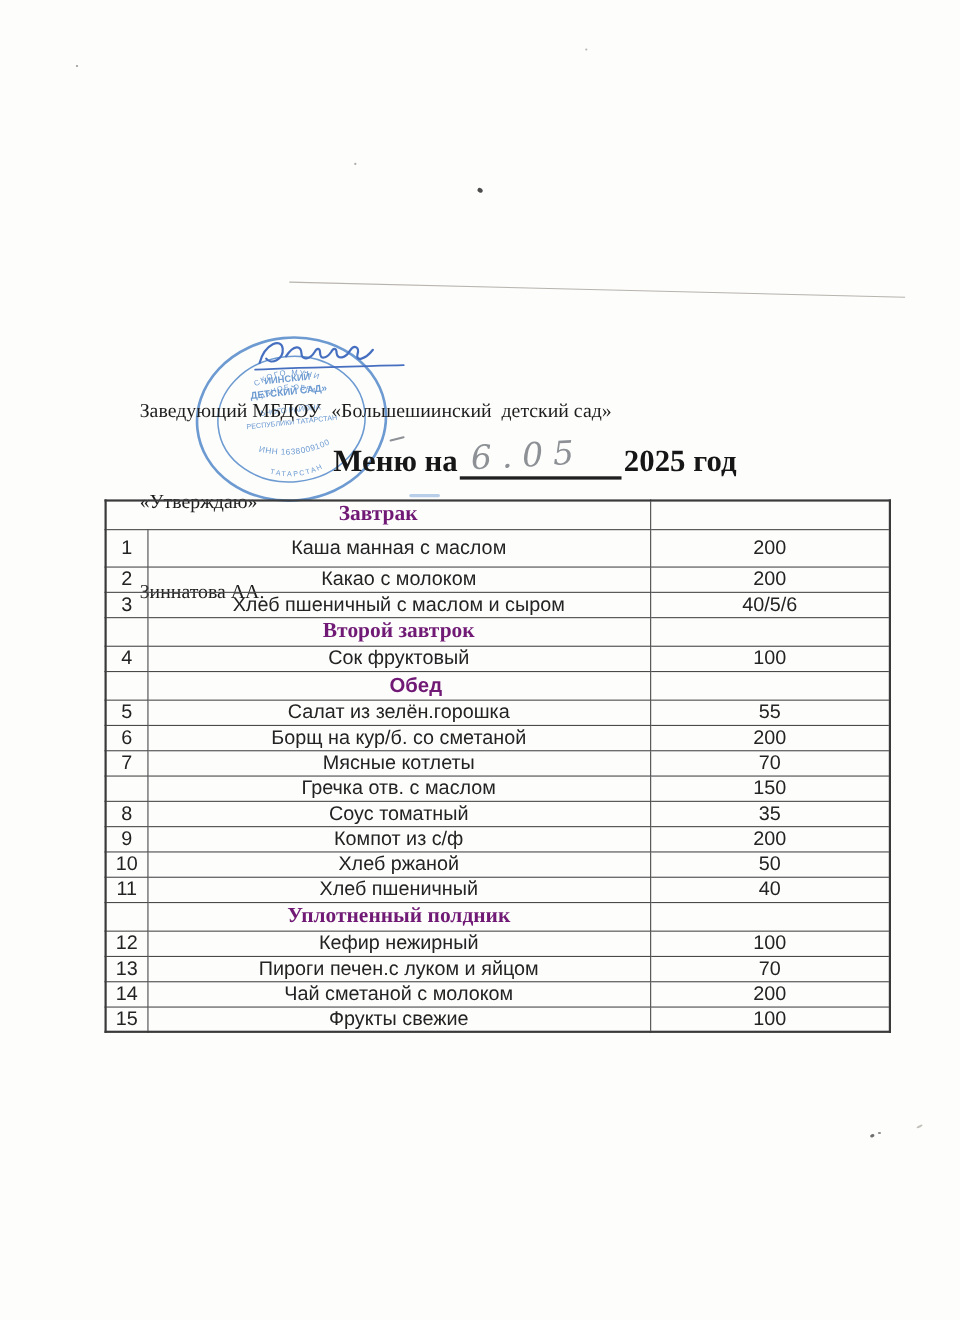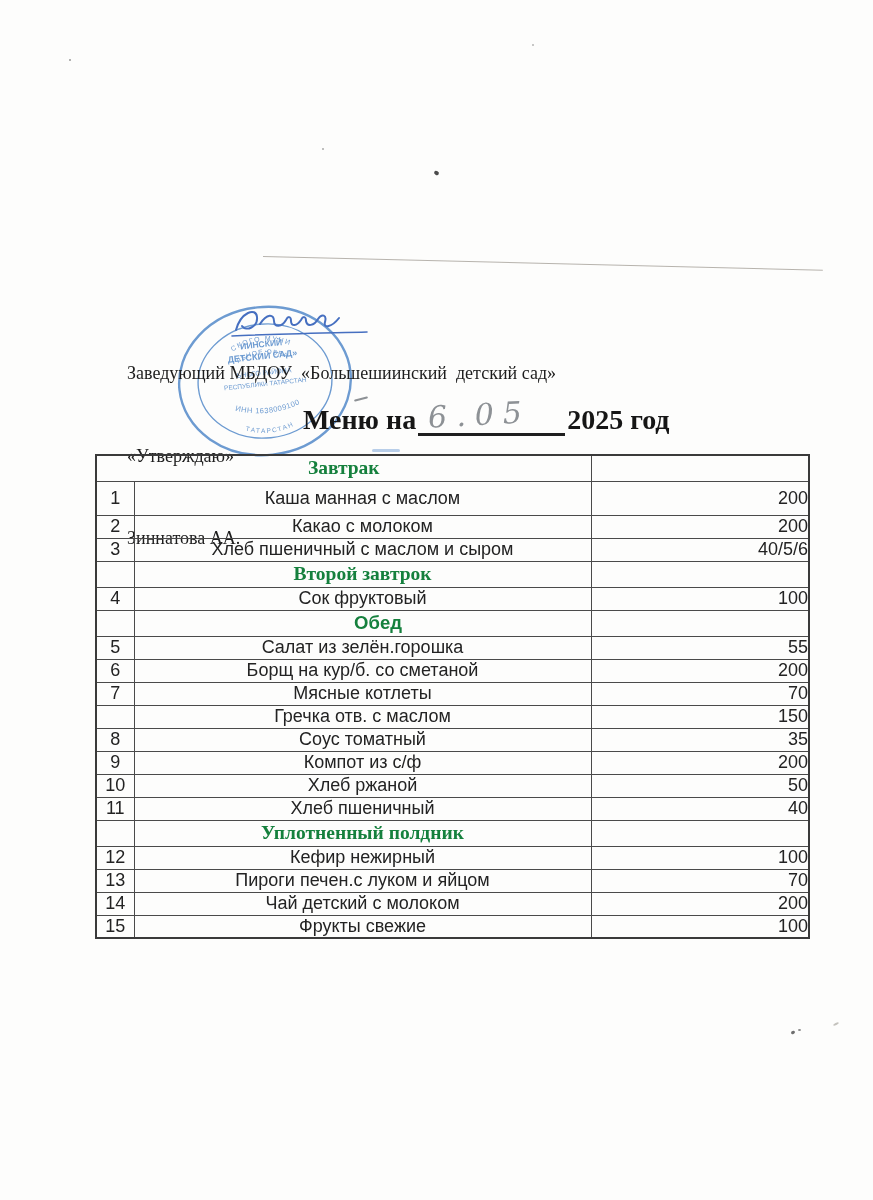--- a/index.html
+++ b/index.html
@@ -64,22 +64,22 @@
     font-family:"Liberation Sans",sans-serif;font-size:18px;color:#232323;
   }
   table.menu td{
     border:1.5px solid #4a4a4a;padding:0;vertical-align:middle;overflow:hidden;
   }
   tr.item{height:23px;}
   tr.item.tall{height:34px;}
   tr.section{height:26px;}
   td.num{text-align:center;}
   td.name{text-align:center;}
-  td.qty{text-align:right;padding-left:8px;}
-  td.section-label{font-weight:bold;color:#15803d;}
+  td.qty{text-align:center;padding-left:8px;}
+  td.section-label{font-weight:bold;color:#701a75;}
   td.section-label.serif{font-family:"Liberation Serif",serif;font-size:19.5px;}
   td.section-label.sans{font-family:"Liberation Sans",sans-serif;font-size:18.5px;padding-left:31px;}
 </style>
 </head>
 <body>
 
 <div class="paper-edge"></div>
 <div class="speck" style="left:434px;top:171px;width:5px;height:4px;background:#4c4c4c;transform:rotate(30deg);"></div>
 <div class="speck" style="left:69px;top:59px;width:2px;height:2px;background:#999;"></div>
 <div class="speck" style="left:322px;top:148px;width:2px;height:2px;background:#aaa;"></div>
@@ -241,21 +241,21 @@
         <td class="name">Кефир нежирный</td>
         <td class="qty">100</td>
       </tr>
       <tr class="item">
         <td class="num">13</td>
         <td class="name">Пироги печен.с луком и яйцом</td>
         <td class="qty">70</td>
       </tr>
       <tr class="item">
         <td class="num">14</td>
-        <td class="name">Чай детский с молоком</td>
+        <td class="name">Чай сметаной с молоком</td>
         <td class="qty">200</td>
       </tr>
       <tr class="item">
         <td class="num">15</td>
         <td class="name">Фрукты свежие</td>
         <td class="qty">100</td>
       </tr>
     </tbody>
 </table>
 

